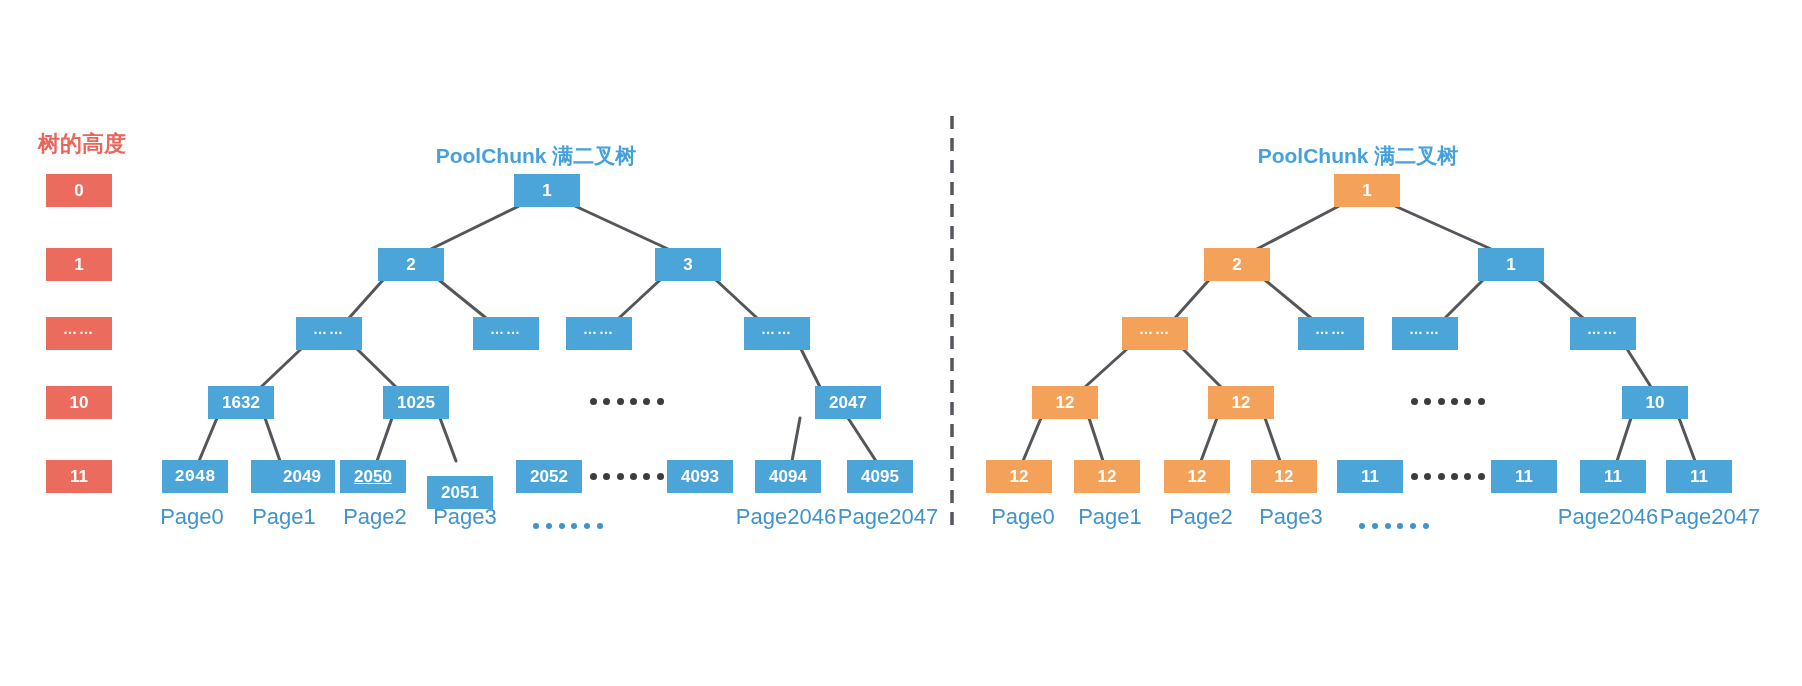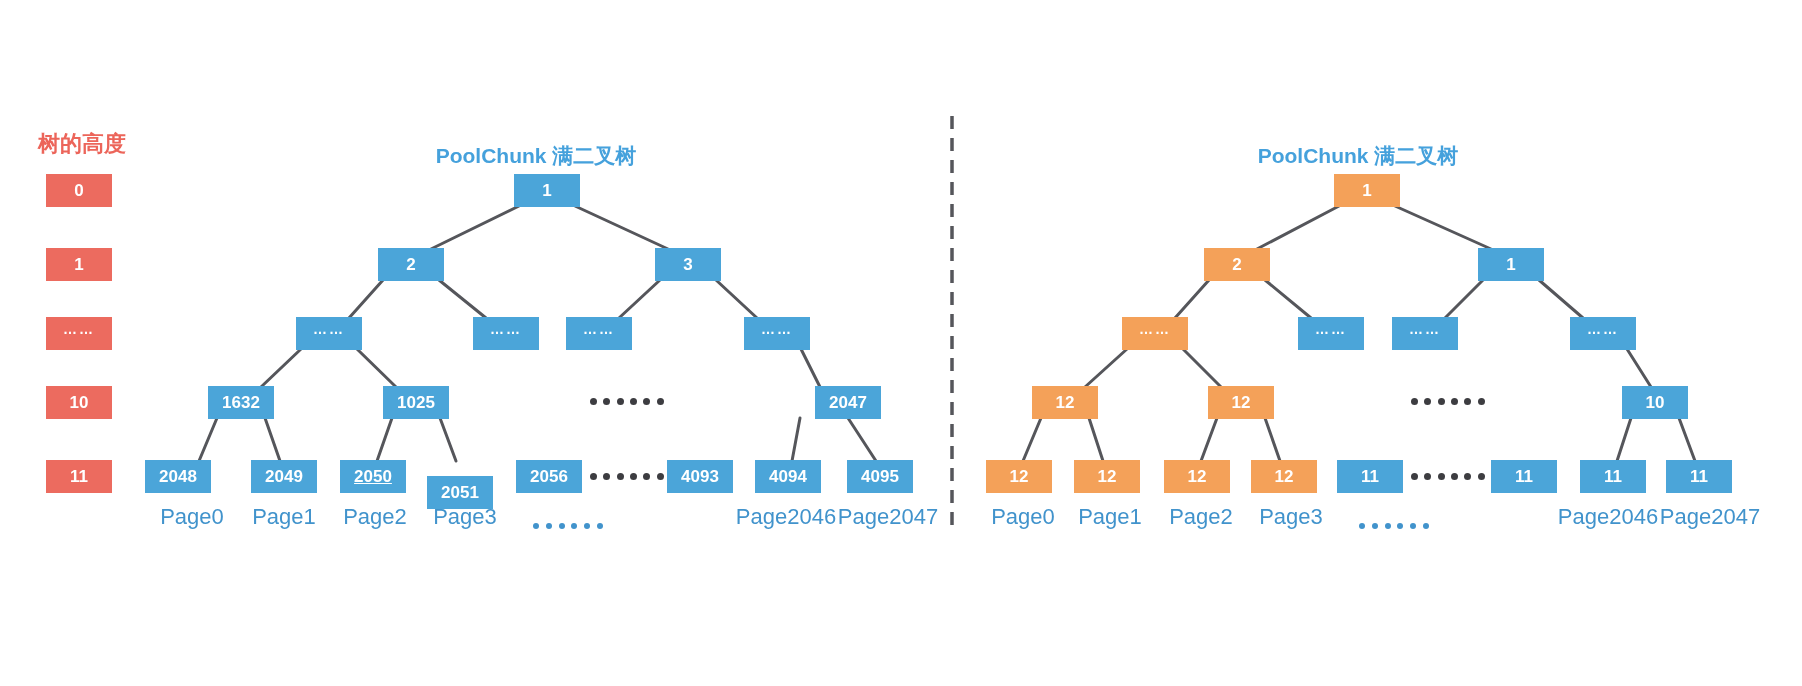--- a/index.html
+++ b/index.html
@@ -90,25 +90,25 @@
       <div class="node blue" style="left: 514px; top: 174px;">1</div>
       <div class="node blue" style="left: 378px; top: 248px;">2</div>
       <div class="node blue" style="left: 655px; top: 248px;">3</div>
       <div class="node blue" style="left: 296px; top: 317px;"><span class="ellipsis">……</span></div>
       <div class="node blue" style="left: 473px; top: 317px;"><span class="ellipsis">……</span></div>
       <div class="node blue" style="left: 566px; top: 317px;"><span class="ellipsis">……</span></div>
       <div class="node blue" style="left: 744px; top: 317px;"><span class="ellipsis">……</span></div>
       <div class="node blue" style="left: 208px; top: 386px;">1632</div>
       <div class="node blue" style="left: 383px; top: 386px;">1025</div>
       <div class="node blue" style="left: 791px; top: 386px; margin-left: 24px;">2047</div>
-      <div class="node blue" style="left: 145px; top: 460px;">2048</div>
-      <div class="node blue" style="left: 251px; top: 460px;">2049</div>
+      <div class="node blue" style="left: 162px; top: 460px; font-family: Liberation Mono, monospace;">2048</div>
+      <div class="node blue" style="left: 251px; top: 460px; padding-left: 18px;">2049</div>
       <div class="node blue" style="left: 340px; top: 460px; text-decoration: underline;">2050</div>
       <div class="node blue" style="left: 427px; top: 476px;">2051</div>
-      <div class="node blue" style="left: 516px; top: 460px;">2056</div>
+      <div class="node blue" style="left: 516px; top: 460px;">2052</div>
       <div class="node blue" style="left: 667px; top: 460px;">4093</div>
       <div class="node blue" style="left: 755px; top: 460px;">4094</div>
       <div class="node blue" style="left: 847px; top: 460px;">4095</div>
       <div class="dots dark" style="left: 586.8px; top: 398px;">
         <span></span>
         <span></span>
         <span></span>
         <span></span>
         <span></span>
         <span></span>

